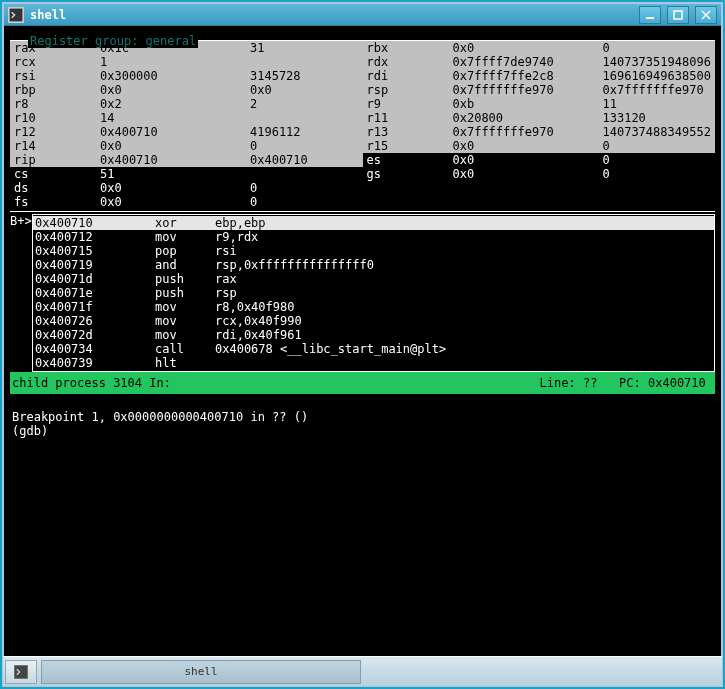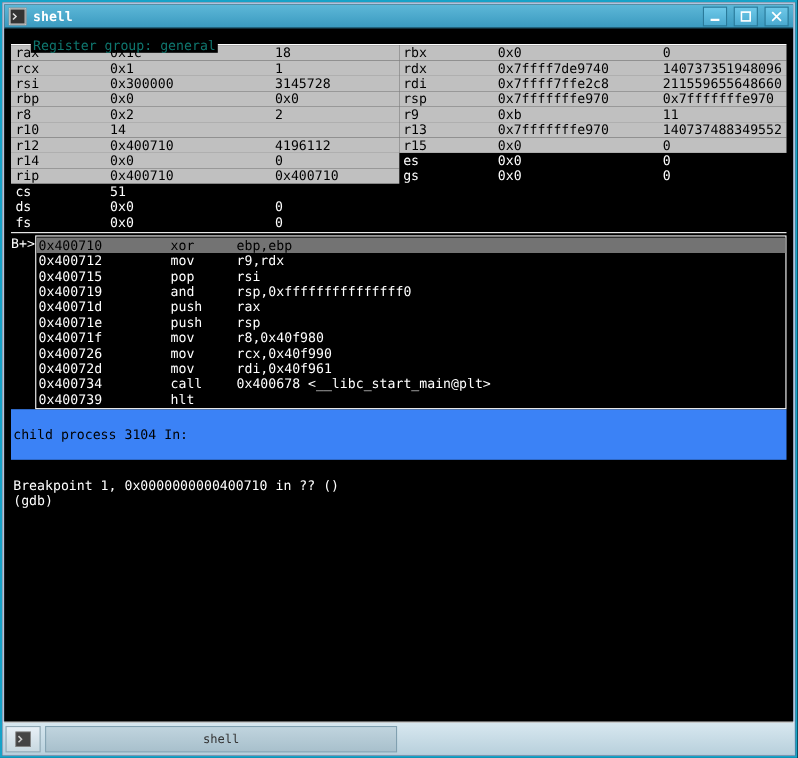--- a/index.html
+++ b/index.html
@@ -18,24 +18,24 @@
 .reg-col{flex:1}
 .reg-row{display:flex;white-space:pre}
 .reg-row.hl{background:#c0c0c0;color:#000}
 .reg-name{width:90px;padding-left:4px}
 .reg-hex{width:150px}
 .reg-dec{flex:1}
 .sep{border-top:1px solid #fff;margin:2px 0}
 .asm-box{border:1px solid #fff;background:#000;margin-top:2px;padding:1px 0}
 .asm-mark{position:absolute;left:-22px;color:#fff}
 .asm-row{white-space:pre;padding-left:2px}
-.asm-row.cur{background:#737373;color:#000}
+.asm-row.cur{background:#e5e5e5;color:#000}
 .asm-addr{display:inline-block;width:120px}
 .asm-mn{display:inline-block;width:60px}
-.status-line{background:#3b82f6;color:#000;white-space:pre;display:flex;padding:16px 2px}
+.status-line{background:#22c55e;color:#000;white-space:pre;display:flex;padding:4px 2px}
 .status-line .fill{flex:1}
 .gdb-out{padding:2px;white-space:pre;color:#ffffff}
 .taskbar{position:absolute;bottom:3px;left:3px;right:3px;height:30px;background:linear-gradient(#d8e8f0,#b8d0dc);border-top:1px solid #fff;display:flex;align-items:center;padding:2px}
 .taskbar-start{width:32px;height:24px;background:linear-gradient(#e8f0f6,#c8d8e0);border:1px solid #90a8b4;margin-right:4px;display:flex;align-items:center;justify-content:center}
 .taskbar-item{width:320px;height:24px;background:linear-gradient(#c0d4de,#a8c0cc);border:1px solid #80a0b0;display:flex;align-items:center;justify-content:center;color:#333;font-size:11px}
 .asm-outer{margin-left:22px;position:relative}
 </style>
 </head>
 <body>
 
@@ -66,39 +66,40 @@
           </svg>
         </div>
     </div>
   </div>
 
   <div class="content">
     <span class="reg-title">Register group: general</span>
     <div class="reg-line"></div>
     <div class="reg-box">
       <div class="reg-col" id="regs-left">
-          <div class="reg-row hl"><span class="reg-name">rax</span><span class="reg-hex">0x1c</span><span class="reg-dec">18</span></div>
-          <div class="reg-row hl"><span class="reg-name">rcx</span><span class="reg-hex">0x1</span><span class="reg-dec">1</span></div>
+          <div class="reg-row hl"><span class="reg-name">rax</span><span class="reg-hex">0x1c</span><span class="reg-dec">31</span></div>
+          <div class="reg-row hl"><span class="reg-name">rcx</span><span class="reg-dec">1</span></div>
           <div class="reg-row hl"><span class="reg-name">rsi</span><span class="reg-hex">0x300000</span><span class="reg-dec">3145728</span></div>
           <div class="reg-row hl"><span class="reg-name">rbp</span><span class="reg-hex">0x0</span><span class="reg-dec">0x0</span></div>
           <div class="reg-row hl"><span class="reg-name">r8</span><span class="reg-hex">0x2</span><span class="reg-dec">2</span></div>
           <div class="reg-row hl"><span class="reg-name">r10</span><span class="reg-dec">14</span></div>
           <div class="reg-row hl"><span class="reg-name">r12</span><span class="reg-hex">0x400710</span><span class="reg-dec">4196112</span></div>
           <div class="reg-row hl"><span class="reg-name">r14</span><span class="reg-hex">0x0</span><span class="reg-dec">0</span></div>
           <div class="reg-row hl"><span class="reg-name">rip</span><span class="reg-hex">0x400710</span><span class="reg-dec">0x400710</span></div>
           <div class="reg-row"><span class="reg-name">cs</span><span class="reg-dec">51</span></div>
           <div class="reg-row"><span class="reg-name">ds</span><span class="reg-hex">0x0</span><span class="reg-dec">0</span></div>
           <div class="reg-row"><span class="reg-name">fs</span><span class="reg-hex">0x0</span><span class="reg-dec">0</span></div>
         </div>
       <div class="reg-col" id="regs-right">
           <div class="reg-row hl"><span class="reg-name">rbx</span><span class="reg-hex">0x0</span><span class="reg-dec">0</span></div>
           <div class="reg-row hl"><span class="reg-name">rdx</span><span class="reg-hex">0x7ffff7de9740</span><span class="reg-dec">140737351948096</span></div>
-          <div class="reg-row hl"><span class="reg-name">rdi</span><span class="reg-hex">0x7ffff7ffe2c8</span><span class="reg-dec">211559655648660</span></div>
+          <div class="reg-row hl"><span class="reg-name">rdi</span><span class="reg-hex">0x7ffff7ffe2c8</span><span class="reg-dec">169616949638500</span></div>
           <div class="reg-row hl"><span class="reg-name">rsp</span><span class="reg-hex">0x7fffffffe970</span><span class="reg-dec">0x7fffffffe970</span></div>
           <div class="reg-row hl"><span class="reg-name">r9</span><span class="reg-hex">0xb</span><span class="reg-dec">11</span></div>
+          <div class="reg-row hl"><span class="reg-name">r11</span><span class="reg-hex">0x20800</span><span class="reg-dec">133120</span></div>
           <div class="reg-row hl"><span class="reg-name">r13</span><span class="reg-hex">0x7fffffffe970</span><span class="reg-dec">140737488349552</span></div>
           <div class="reg-row hl"><span class="reg-name">r15</span><span class="reg-hex">0x0</span><span class="reg-dec">0</span></div>
           <div class="reg-row"><span class="reg-name">es</span><span class="reg-hex">0x0</span><span class="reg-dec">0</span></div>
           <div class="reg-row"><span class="reg-name">gs</span><span class="reg-hex">0x0</span><span class="reg-dec">0</span></div>
         </div>
     </div>
     <div class="sep"></div>
 
     <div class="asm-outer">
       <span class="asm-mark">B+&gt;</span>
@@ -113,20 +114,21 @@
           <div class="asm-row"><span class="asm-addr">0x400726</span><span class="asm-mn">mov</span><span>rcx,0x40f990</span></div>
           <div class="asm-row"><span class="asm-addr">0x40072d</span><span class="asm-mn">mov</span><span>rdi,0x40f961</span></div>
           <div class="asm-row"><span class="asm-addr">0x400734</span><span class="asm-mn">call</span><span>0x400678 &lt;__libc_start_main@plt&gt;</span></div>
           <div class="asm-row"><span class="asm-addr">0x400739</span><span class="asm-mn">hlt</span><span></span></div>
         </div>
     </div>
 
     <div class="status-line">
       <span>child process 3104 In:</span>
       <span class="fill"></span>
+      <span>Line: ??   PC: 0x400710 </span>
     </div>
 
     <div class="gdb-out">
 <span>Breakpoint 1, 0x0000000000400710 in ?? ()</span>
 <span>(gdb) </span></div>
   </div>
 </div>
 
 <div class="taskbar">
   <div class="taskbar-start">

